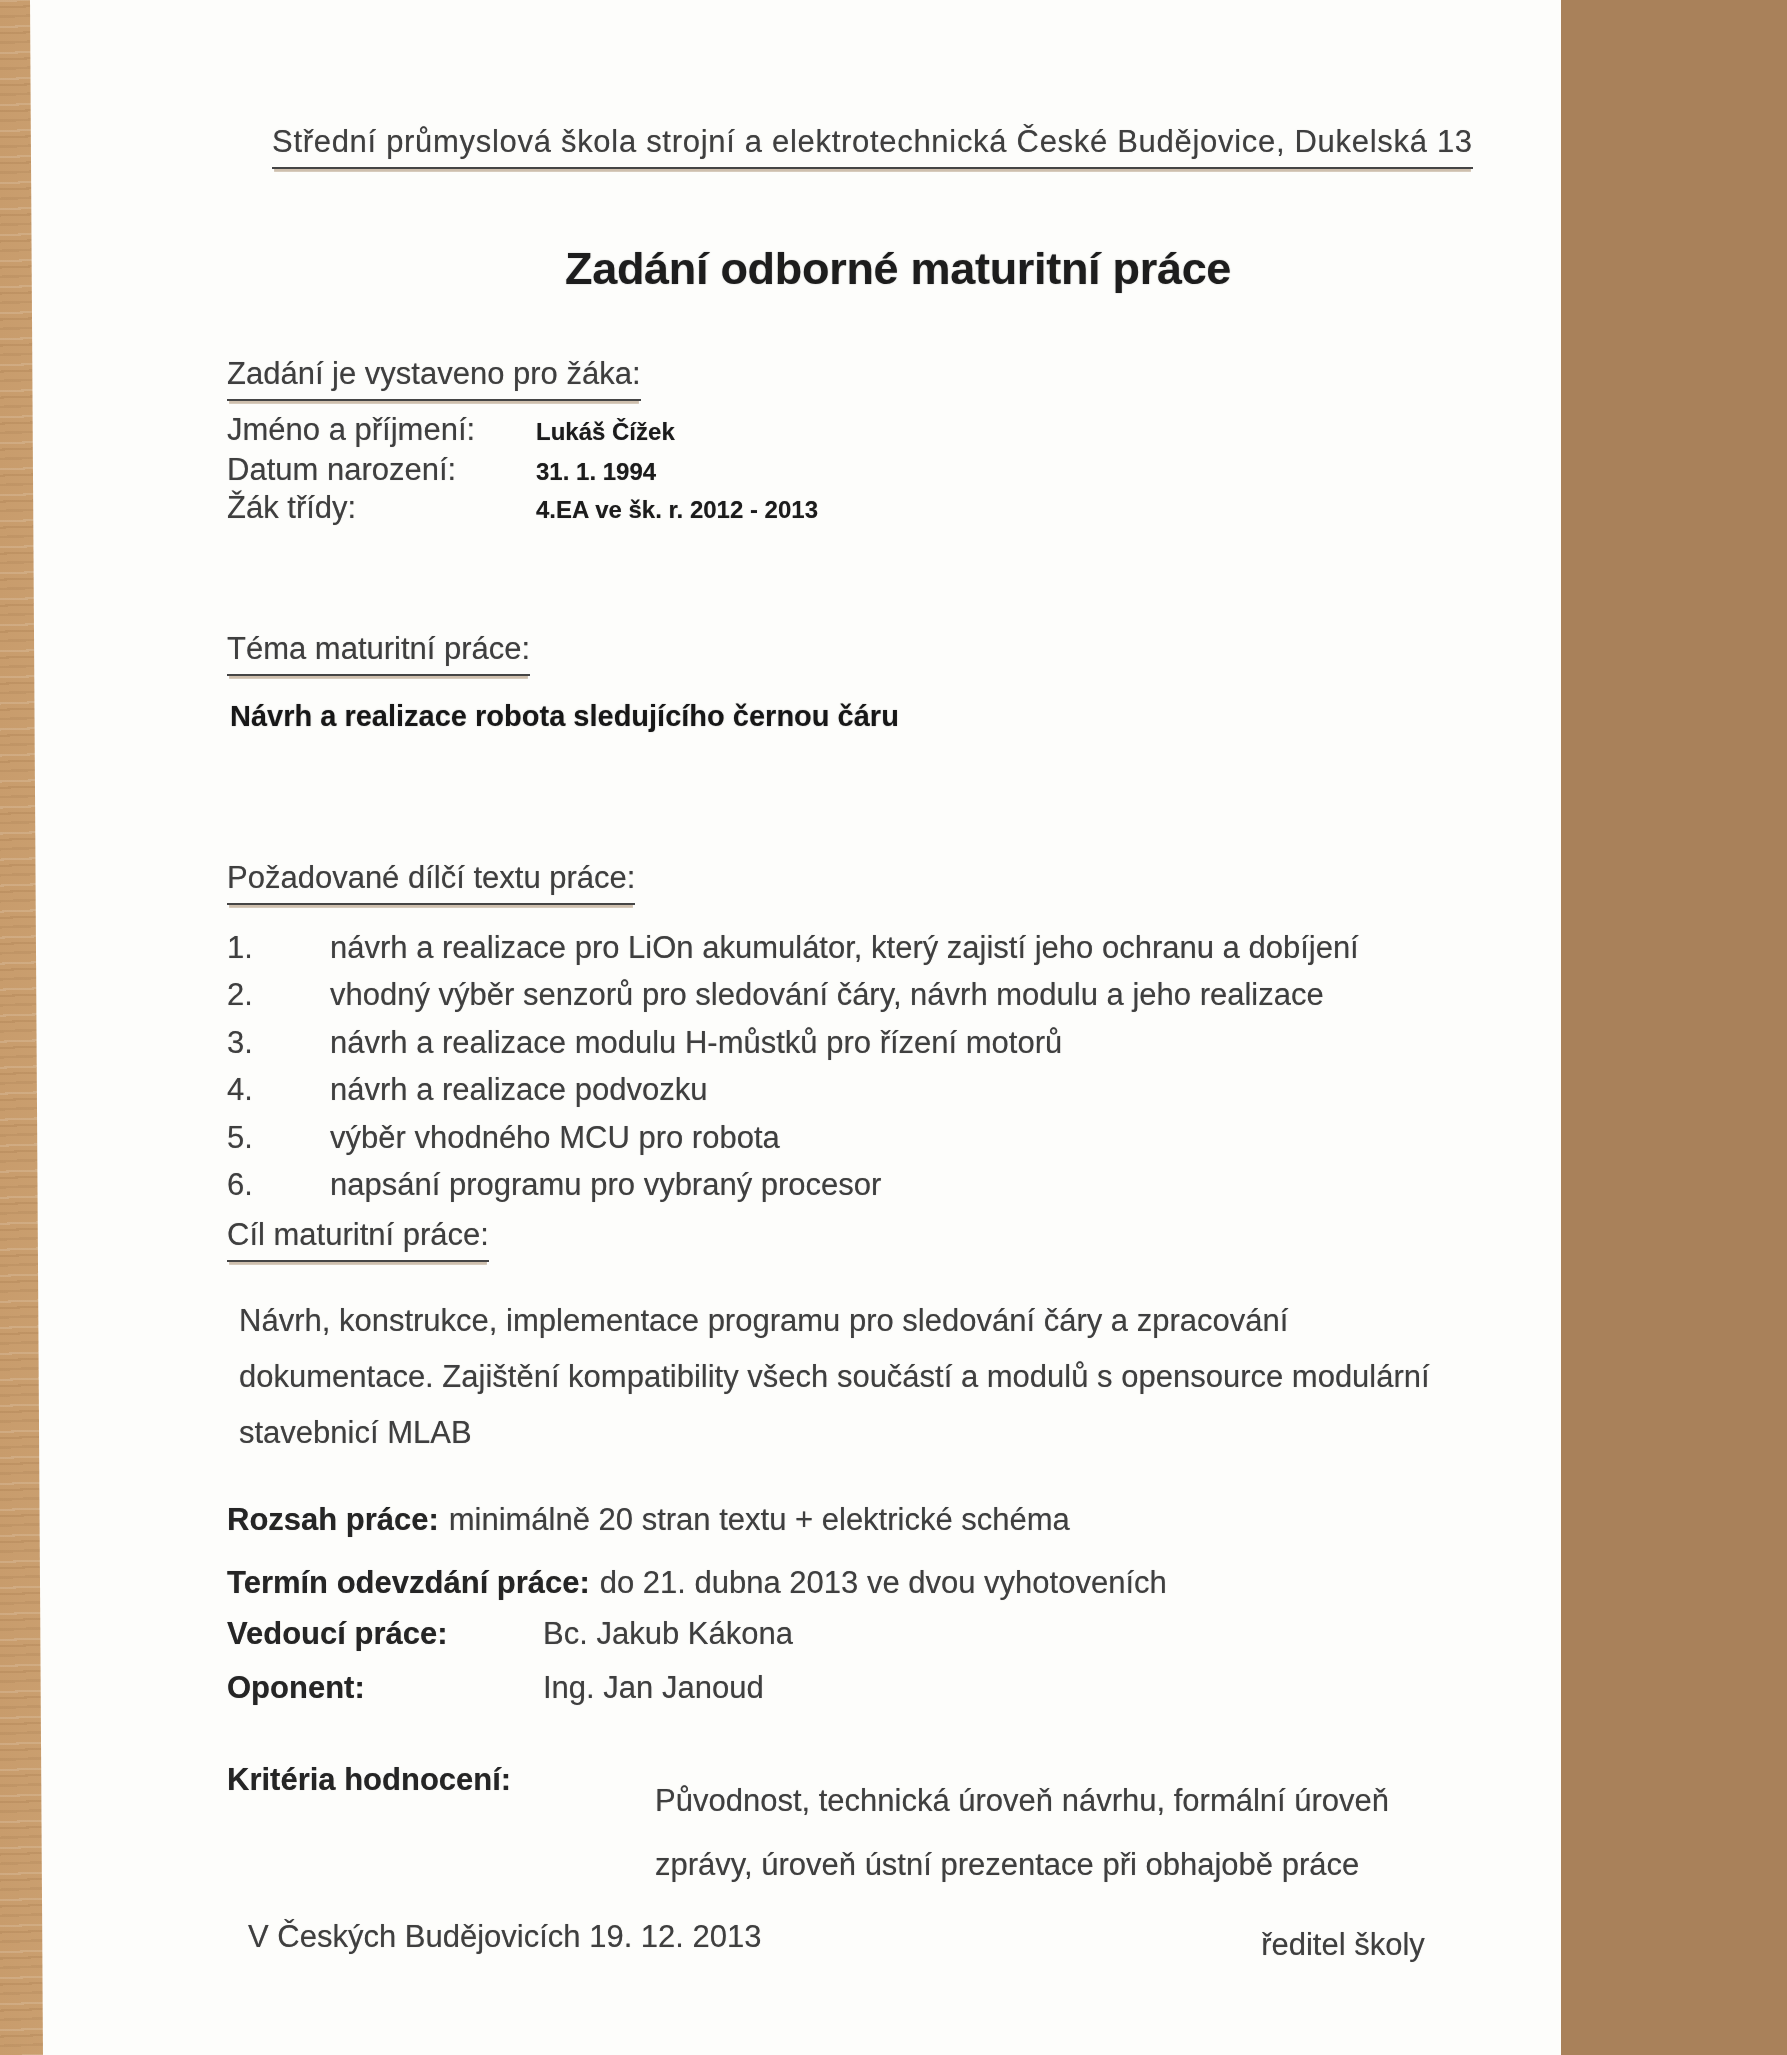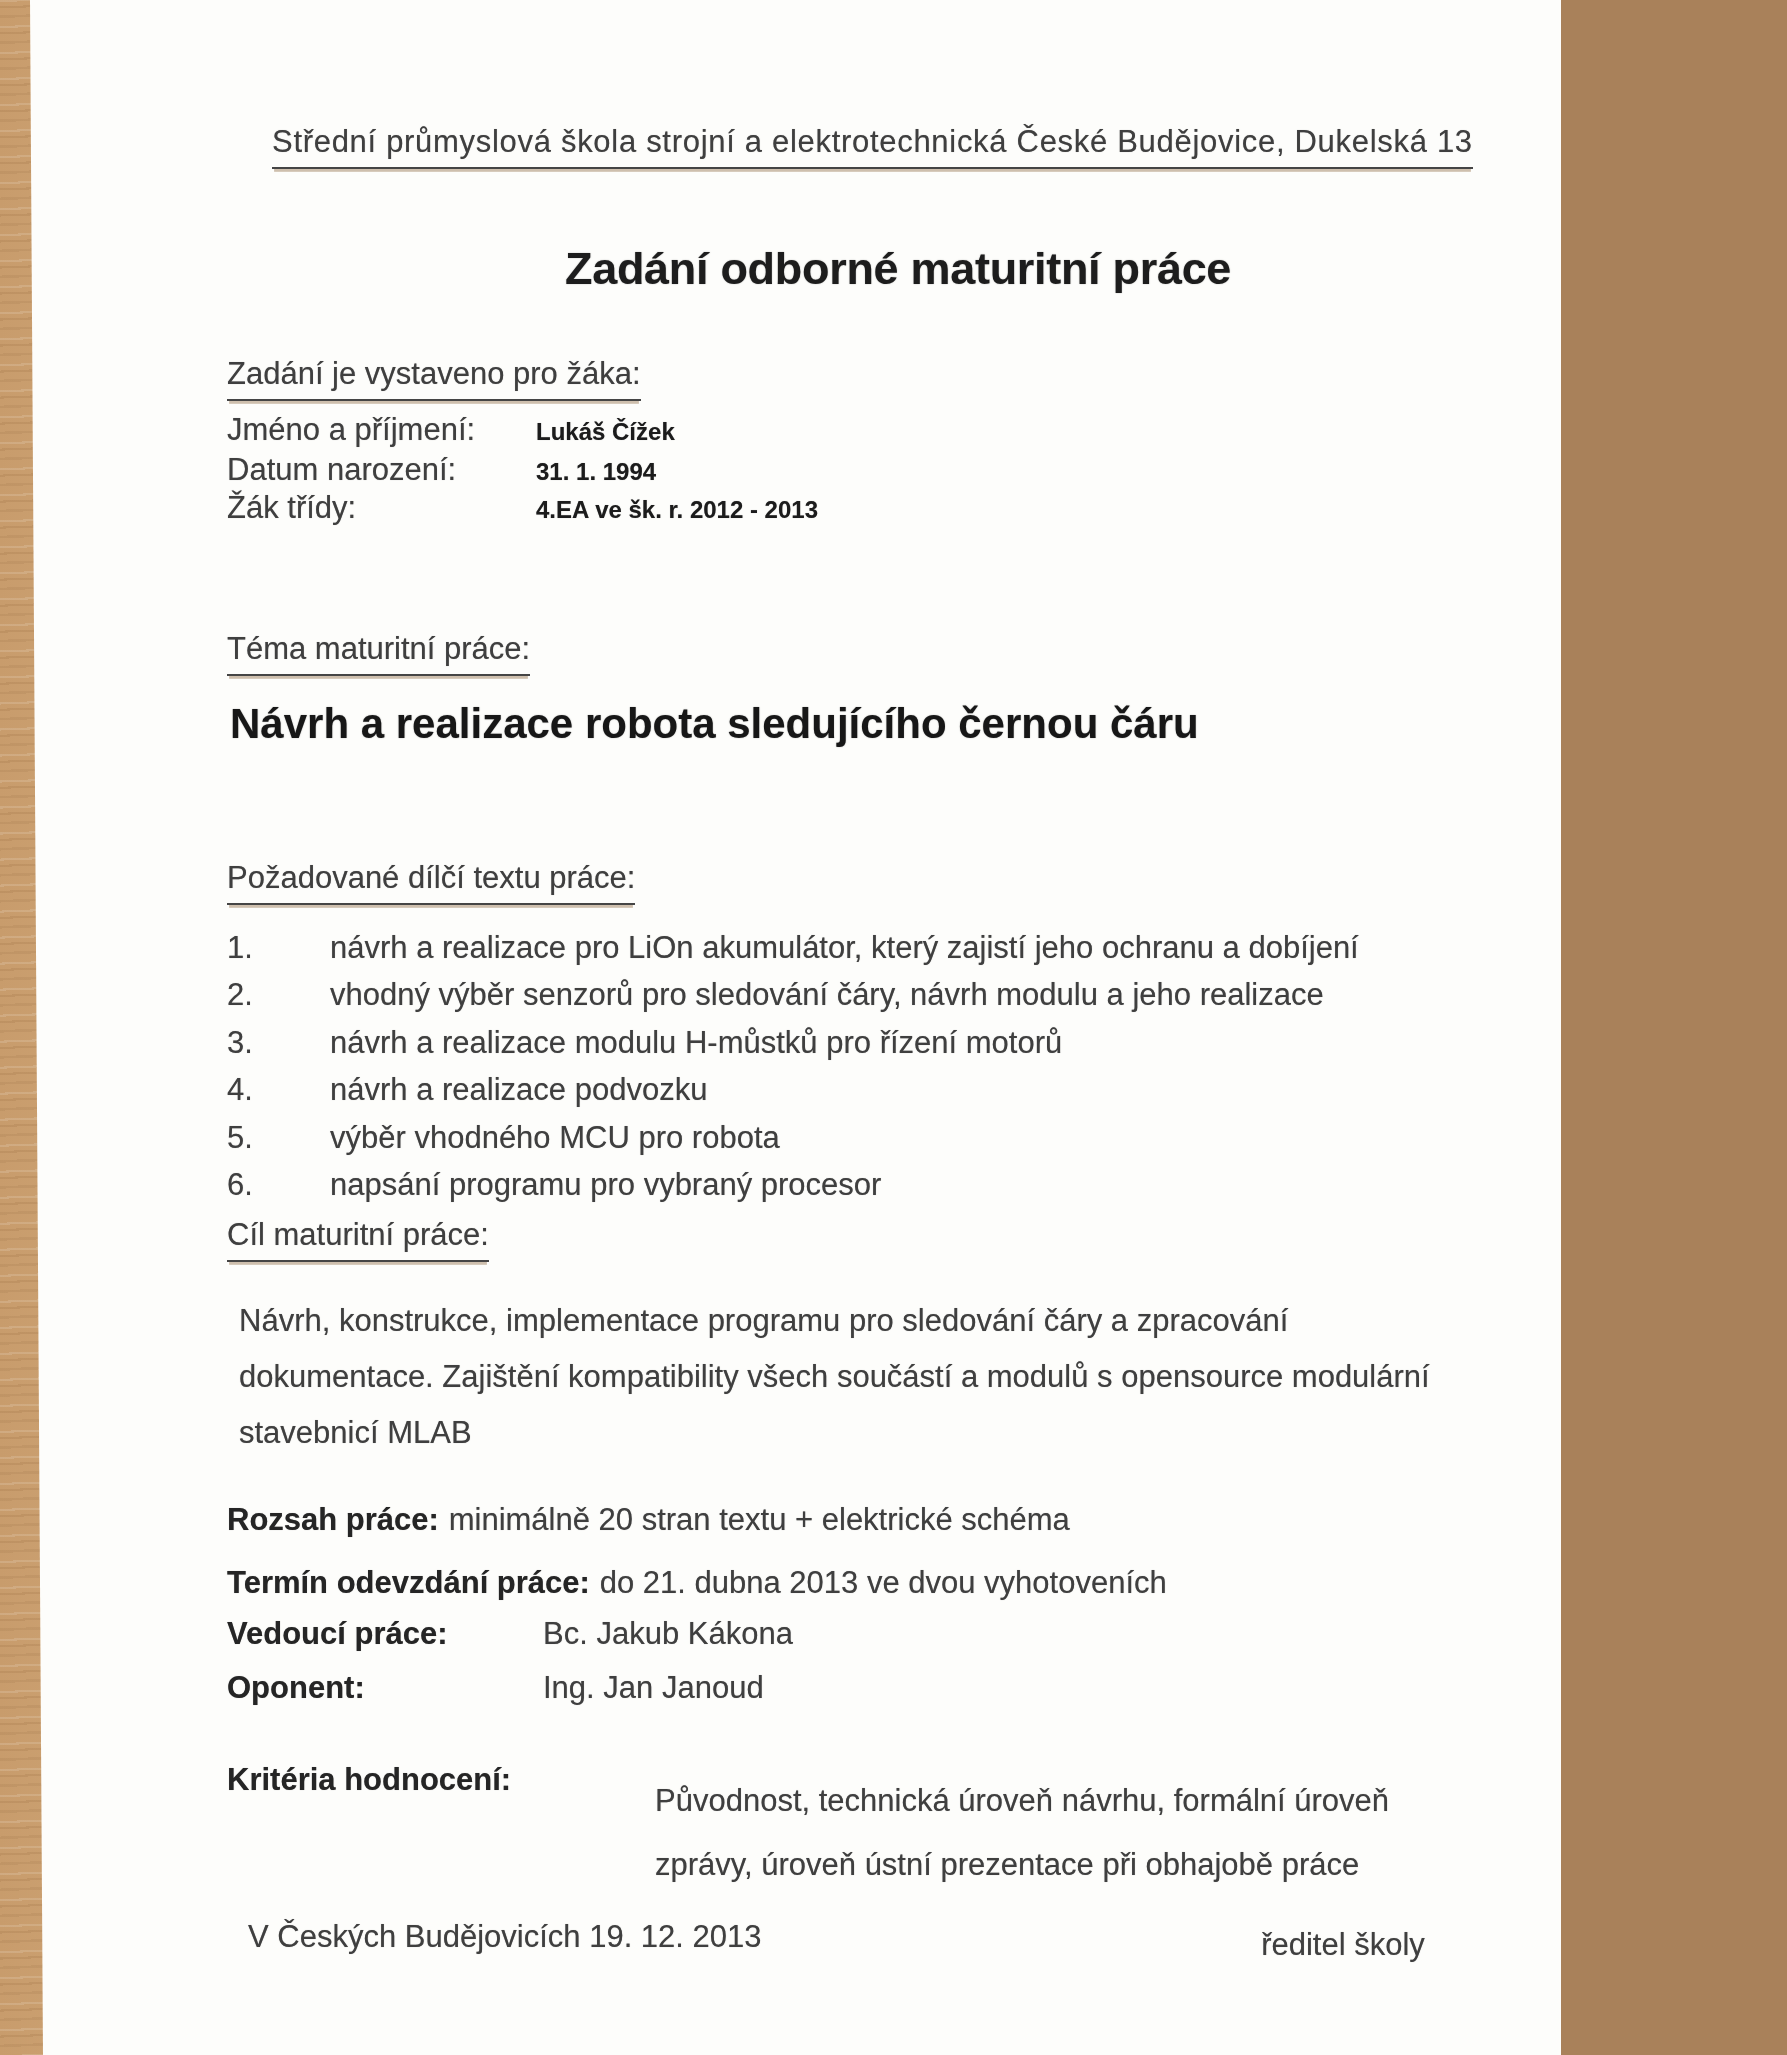--- a/index.html
+++ b/index.html
@@ -21,21 +21,21 @@
     position:absolute;left:0;top:0;width:1788px;height:2056px;
     background:#fdfdfb;
     clip-path:polygon(30px 0px,1760px 0px,1776px 2056px,43px 2056px);
   }
   .txt{position:absolute;color:#3f3f3f;font-size:31px;line-height:1.25;
        text-shadow:0 0 0.7px rgba(60,60,60,0.55);white-space:nowrap;}
   .underline{display:inline-block;padding-bottom:4.9px;border-bottom:2.8px solid #454545;
        box-shadow:0 4.9px 0 -2.1px rgba(160,130,95,0.5);}
   .big-title{font-weight:700;color:#1d1d1d;font-size:45px;letter-spacing:-0.3px;
        text-shadow:0 0 1.4px rgba(0,0,0,0.35);}
-  .theme-title{font-weight:700;color:#171717;font-size:42px;
+  .theme-title{font-weight:700;color:#171717;font-size:29px;
        text-shadow:0 0 1.4px rgba(0,0,0,0.35);}
   .label-col{display:inline-block;width:309px;}
   .label-col-wide{display:inline-block;width:316px;font-weight:700;color:#252525;}
   .bold-val{font-weight:700;color:#1c1c1c;font-size:24px;}
   .bold-lbl{font-weight:700;color:#252525;margin-right:9.8px;}
   .num-col{display:inline-block;width:103px;}
   .goal p,.crit p{margin:12px;}
   .goal p{line-height:44px;}
   .crit p{line-height:52px;}
   .sig{text-align:center;line-height:46px;}

